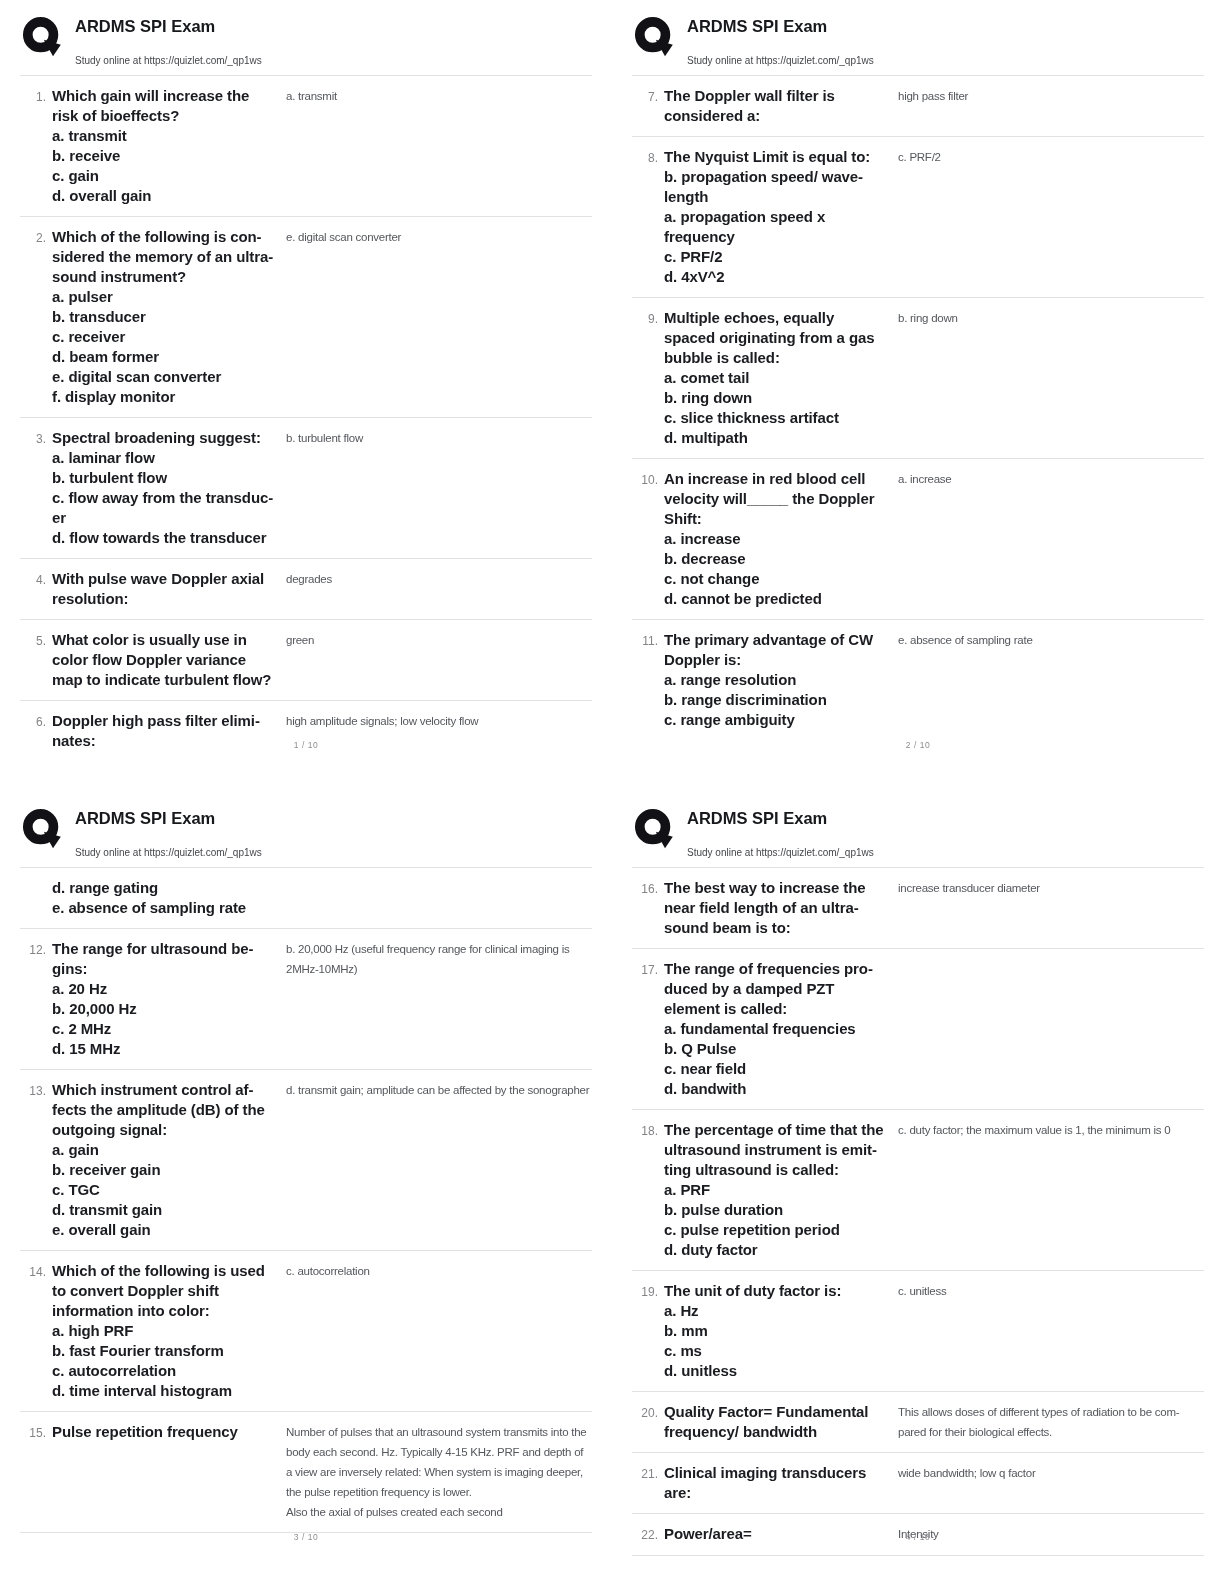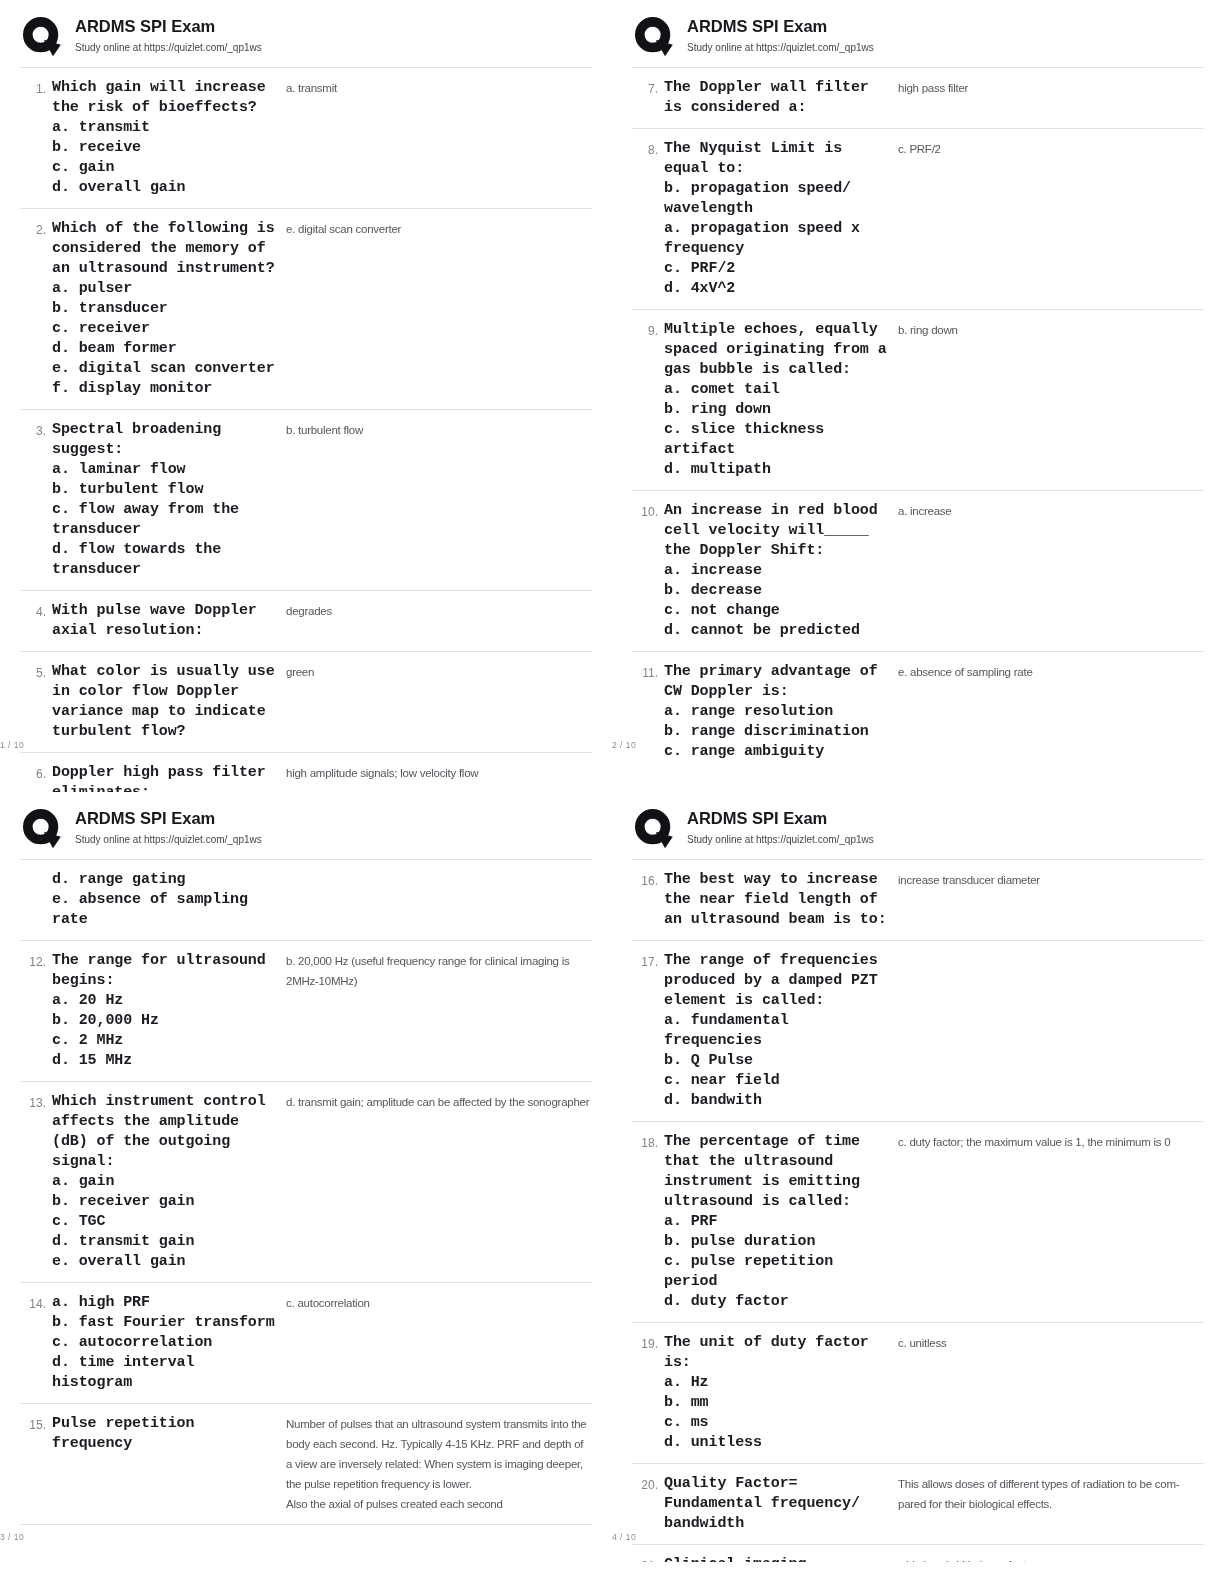--- a/index.html
+++ b/index.html
@@ -8,31 +8,31 @@
     display:grid;grid-template-columns:612px 612px;grid-template-rows:792px 792px;
     font-family:"Liberation Sans","DejaVu Sans",sans-serif;
     color:#17181c;
   }
   .page{position:relative;box-sizing:border-box;padding:14px 20px 0 20px;overflow:hidden;}
   .page-header{display:flex;align-items:flex-start;gap:11px;padding-bottom:7px;border-bottom:1px solid #e2e2e2;}
   .logo{flex:0 0 auto;width:44px;height:46px;display:block;}
   .logo svg{width:44px;height:46px;display:block;}
   .titles{padding-top:2px;}
   .deck-title{font-size:16.5px;font-weight:700;color:#17181c;line-height:20px;}
-  .deck-subtitle{font-size:10px;color:#45464a;line-height:14px;margin-top:5px;}
+  .deck-subtitle{font-size:10px;color:#45464a;line-height:14px;margin-top:18px;}
   .qa-list{}
   .qa-list.trailing-rule{border-bottom:1px solid #e2e2e2;}
   .qa{display:grid;grid-template-columns:26px 240px 1fr;padding:10px 0;}
   .qa + .qa{border-top:1px solid #e2e2e2;}
   .q-num{font-size:12px;color:#838487;text-align:right;line-height:20px;padding-top:1px;}
-  .q-col{padding-left:6px;padding-right:10px;font-family:Liberation Mono, monospace;}
+  .q-col{padding-left:6px;padding-right:10px;}
   .q-line{font-size:15px;font-weight:700;line-height:20px;color:#1b1c21;letter-spacing:-0.1px;}
   .a-col{padding-right:2px;}
   .a-line{font-size:11.5px;line-height:20px;color:#54575c;letter-spacing:-0.25px;}
-  .page-footer{position:absolute;left:0;right:0;bottom:42px;
+  .page-footer{position:absolute;left:0;right:0;bottom:42px;text-align:center;
     font-size:8.5px;color:#8d8e91;letter-spacing:0.5px;margin-top:22px;}
 </style>
 </head>
 <body>
 
 <div class="sheet">
   <section class="page">
     <header class="page-header">
       <span class="logo">
         <svg viewBox="0 0 48 48" aria-hidden="true">
@@ -253,20 +253,21 @@
             <div class="q-line">e. overall gain</div>
           </div>
     <div class="a-col">
             <div class="a-line">d. transmit gain; amplitude can be affected by the sonogra­pher</div>
           </div>
   </div>
 
   <div class="qa">
     <div class="q-num">14.</div>
     <div class="q-col">
+            <div class="q-line">Which of the following is used to convert Doppler shift informa­tion into color:</div>
             <div class="q-line">a. high PRF</div>
             <div class="q-line">b. fast Fourier transform</div>
             <div class="q-line">c. autocorrelation</div>
             <div class="q-line">d. time interval histogram</div>
           </div>
     <div class="a-col">
             <div class="a-line">c. autocorrelation</div>
           </div>
   </div>
 

